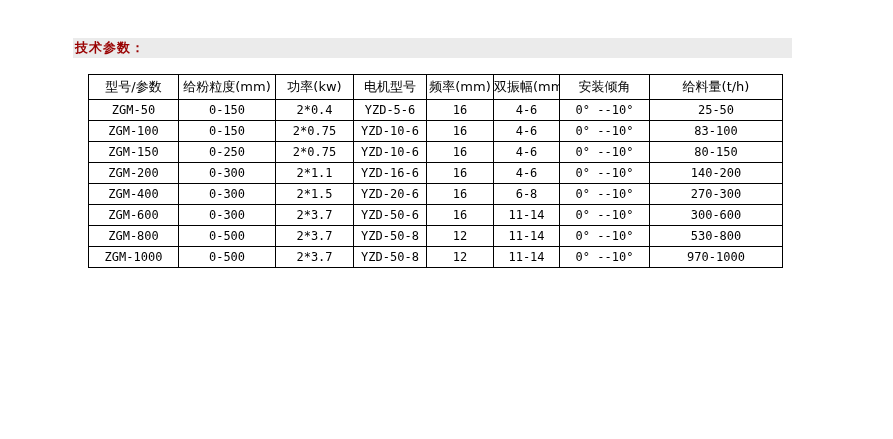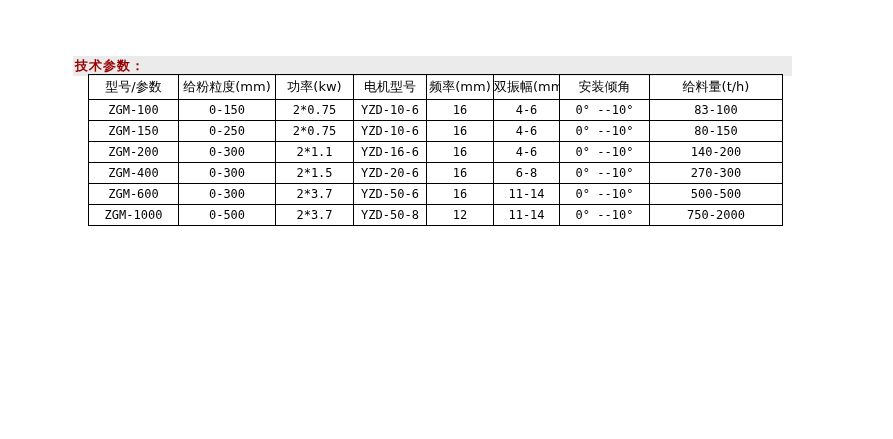--- a/index.html
+++ b/index.html
@@ -10,21 +10,21 @@
   body {
     width: 893px;
     height: 439px;
     position: relative;
     font-family: "DejaVu Sans Mono", "DejaVu Sans", "Liberation Sans", sans-serif;
     color: #000000;
   }
   .title-bar {
     position: absolute;
     left: 73px;
-    top: 56px;
+    top: 38px;
     width: 719px;
     height: 20px;
     background: #ebebeb;
     display: flex;
     align-items: center;
   }
   .title-text {
     font-size: 13px;
     font-weight: bold;
     color: #990000;
@@ -86,20 +86,30 @@
         <th>功率(kw)</th>
         <th>电机型号</th>
         <th>频率(mm)</th>
         <th>双振幅(mm)</th>
         <th>安装倾角</th>
         <th>给料量(t/h)</th>
       </tr>
   </thead>
   <tbody>
       <tr>
+        <td>ZGM-50</td>
+        <td>0-150</td>
+        <td>2*0.4</td>
+        <td>YZD-5-6</td>
+        <td>16</td>
+        <td>4-6</td>
+        <td>0° --10°</td>
+        <td>25-50</td>
+      </tr>
+      <tr>
         <td>ZGM-100</td>
         <td>0-150</td>
         <td>2*0.75</td>
         <td>YZD-10-6</td>
         <td>16</td>
         <td>4-6</td>
         <td>0° --10°</td>
         <td>83-100</td>
       </tr>
       <tr>
@@ -133,26 +143,36 @@
         <td>270-300</td>
       </tr>
       <tr>
         <td>ZGM-600</td>
         <td>0-300</td>
         <td>2*3.7</td>
         <td>YZD-50-6</td>
         <td>16</td>
         <td>11-14</td>
         <td>0° --10°</td>
-        <td>500-500</td>
+        <td>300-600</td>
+      </tr>
+      <tr>
+        <td>ZGM-800</td>
+        <td>0-500</td>
+        <td>2*3.7</td>
+        <td>YZD-50-8</td>
+        <td>12</td>
+        <td>11-14</td>
+        <td>0° --10°</td>
+        <td>530-800</td>
       </tr>
       <tr>
         <td>ZGM-1000</td>
         <td>0-500</td>
         <td>2*3.7</td>
         <td>YZD-50-8</td>
         <td>12</td>
         <td>11-14</td>
         <td>0° --10°</td>
-        <td>750-2000</td>
+        <td>970-1000</td>
       </tr>
     </tbody>
 </table>
 
 </body></html>

